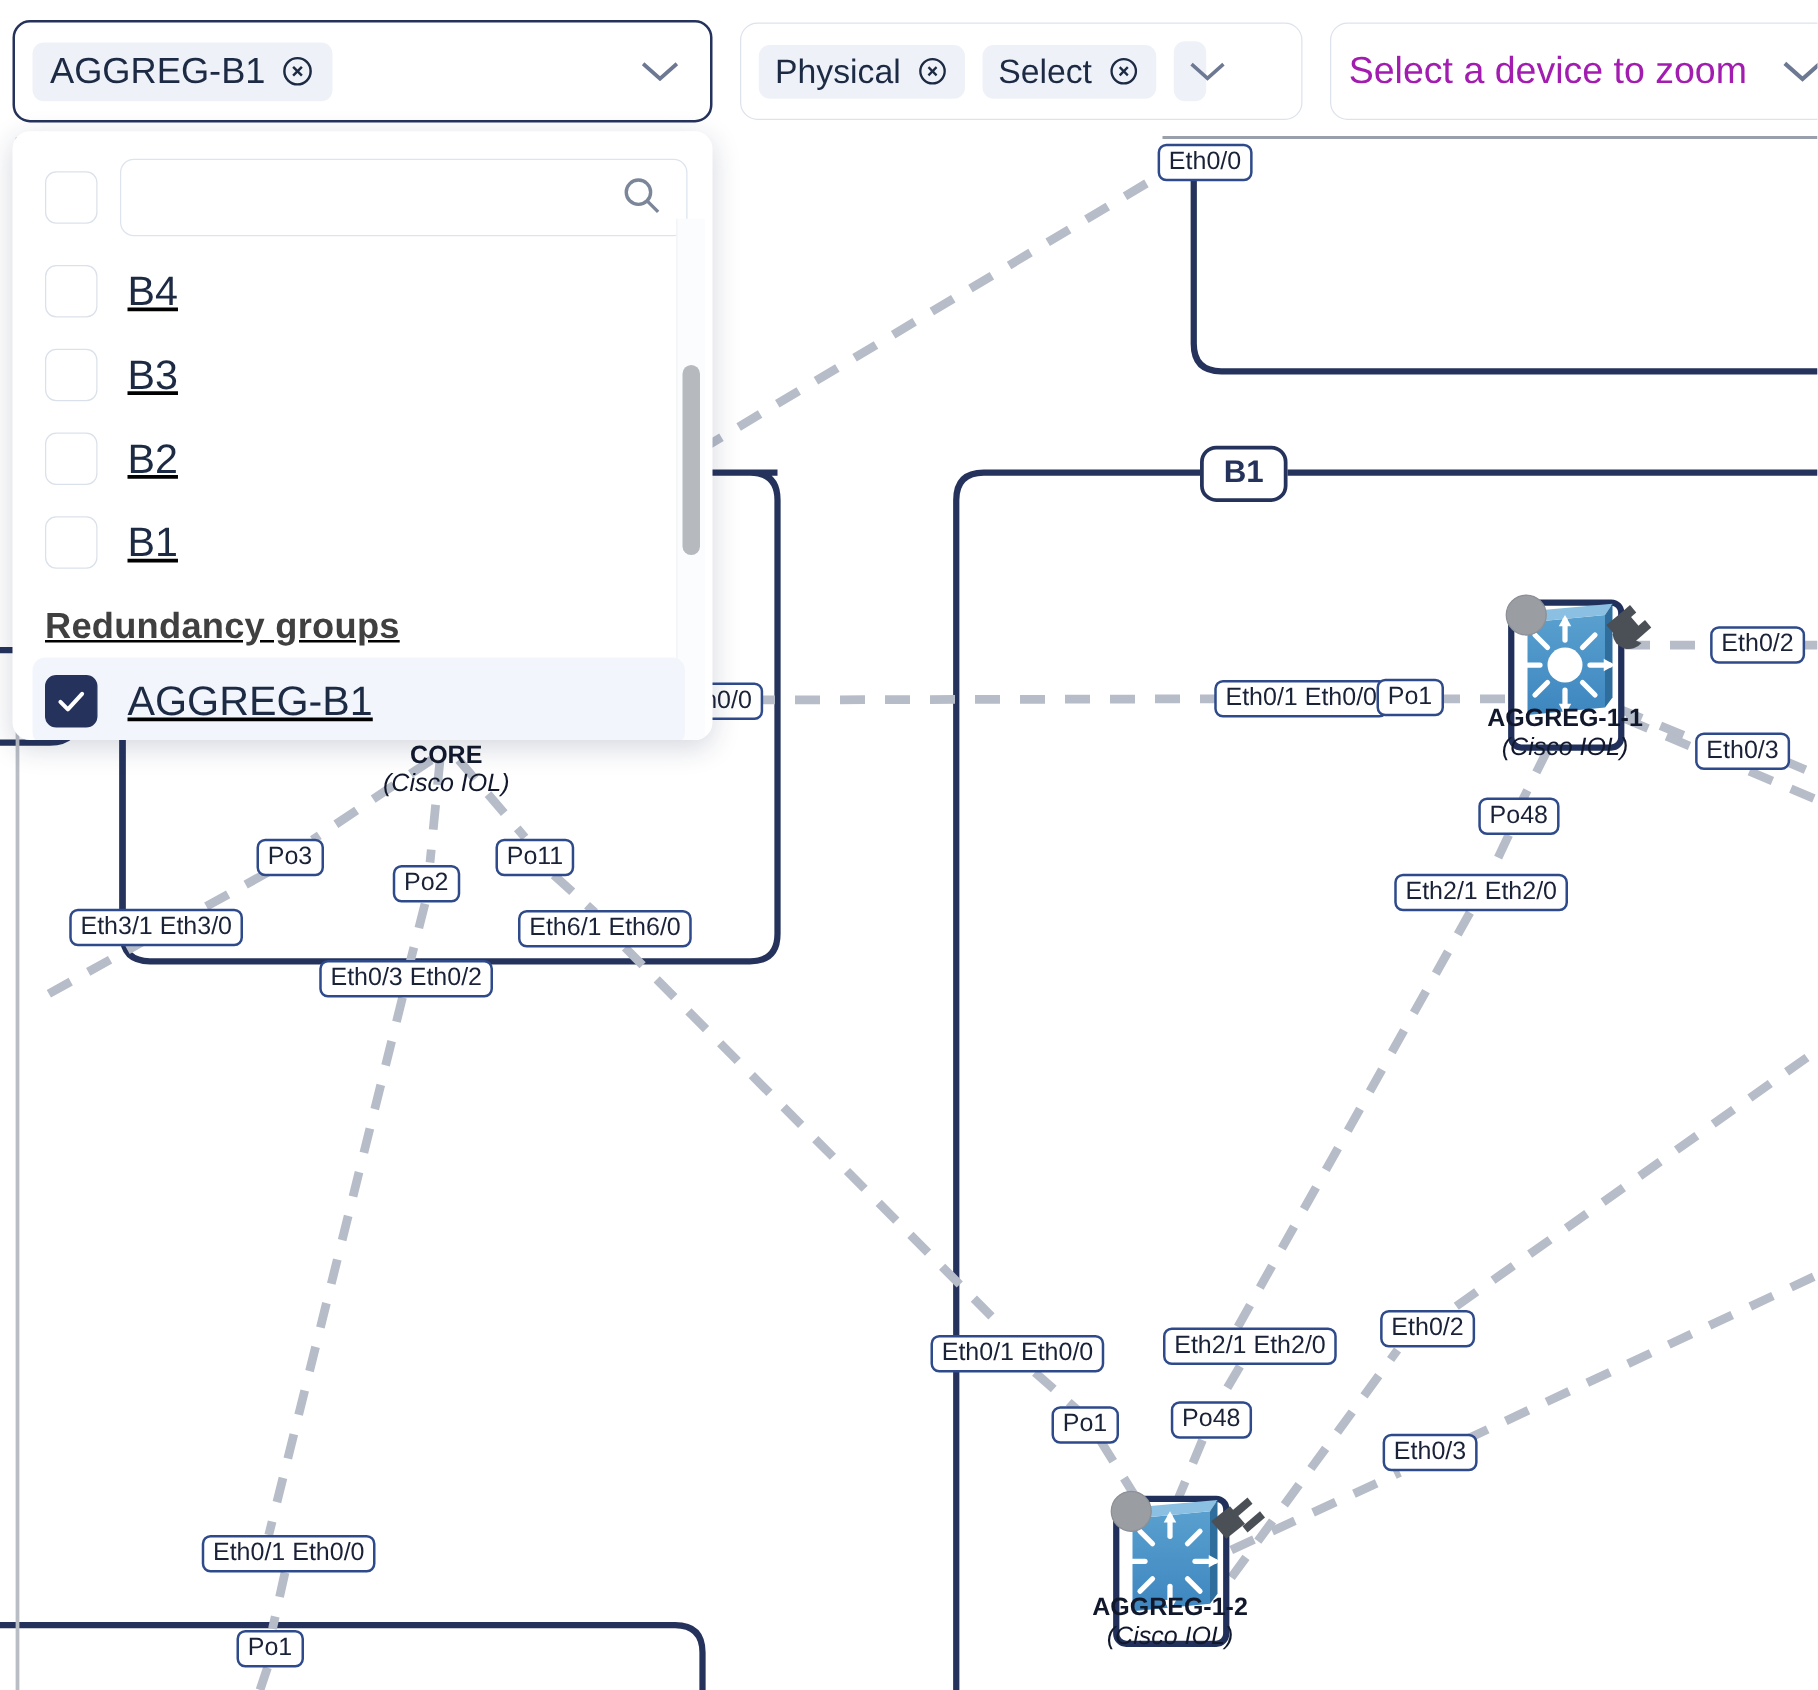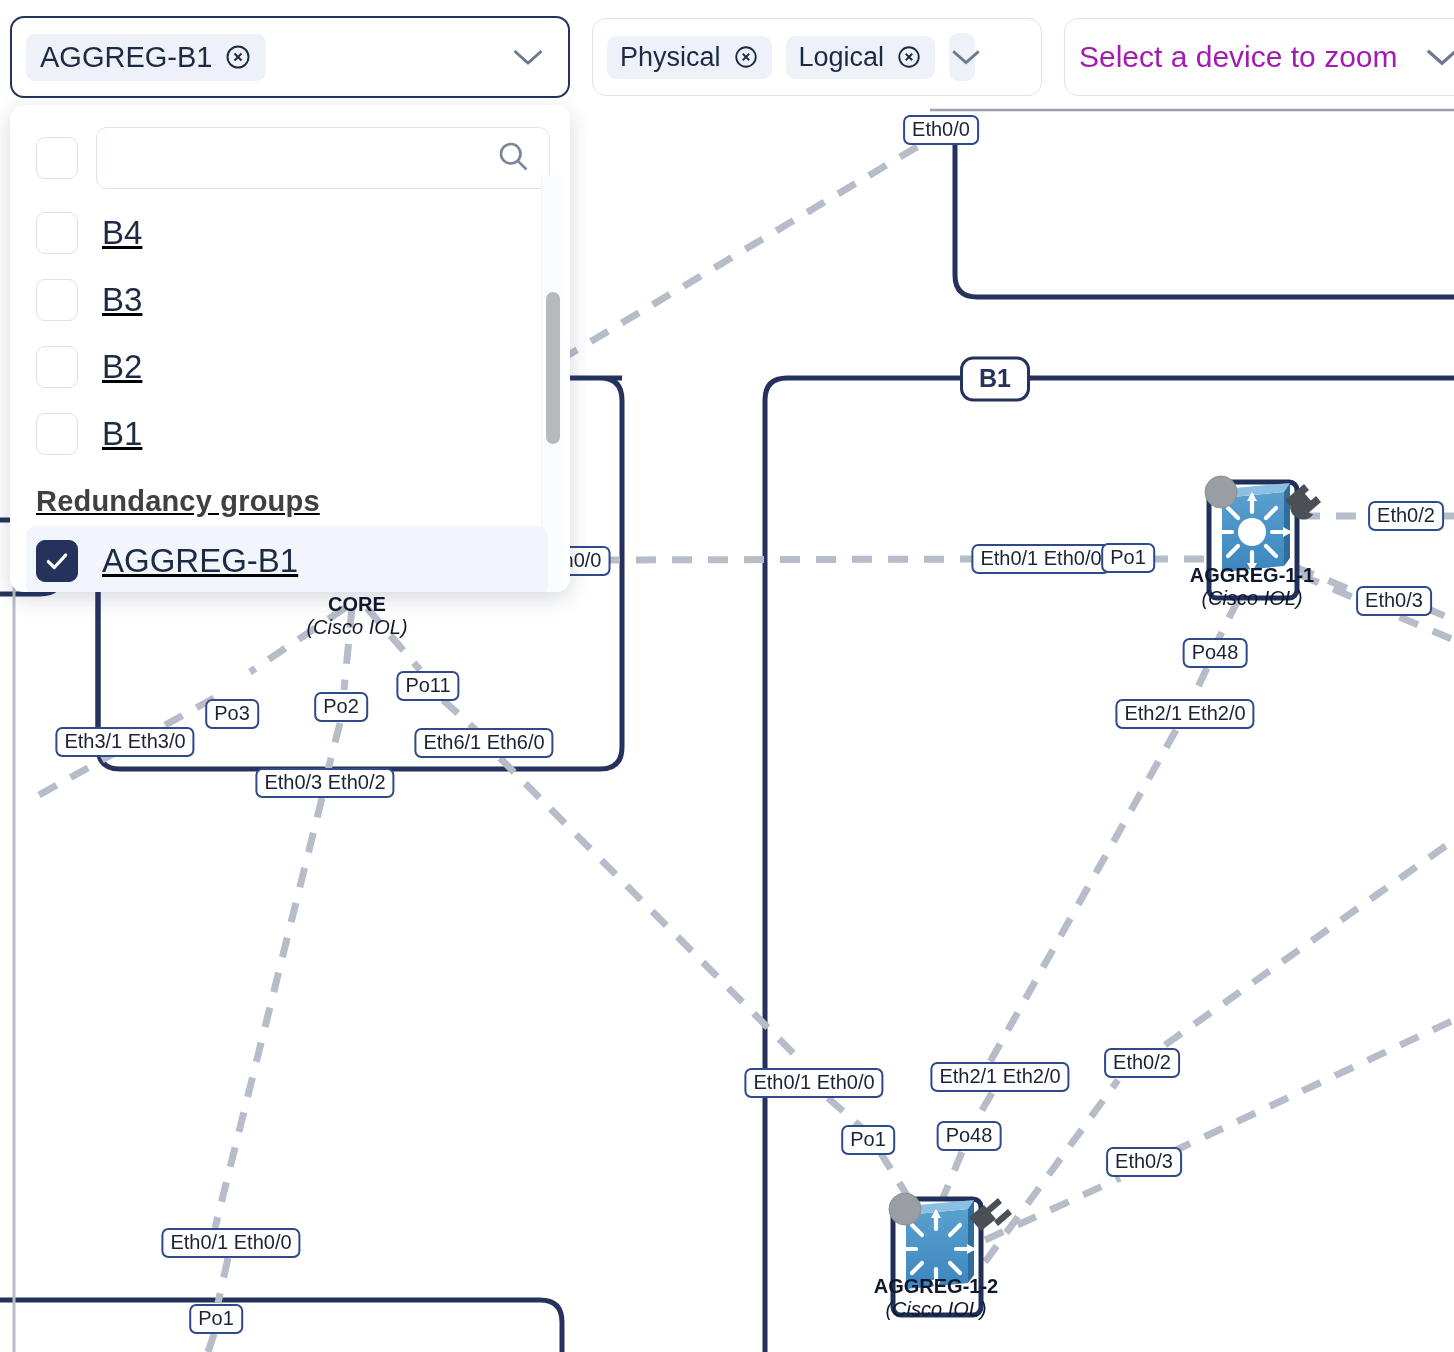--- a/index.html
+++ b/index.html
@@ -291,29 +291,29 @@
     <span>AGGREG-1-2</span><br>
     <span class="sub">(Cisco IOL)</span>
   </div>
   <div class="devname" style="left:357px;top:593px;">
     <span>CORE</span><br>
     <span class="sub">(Cisco IOL)</span>
   </div>
 
   <div class="glabel" style="left:995px;top:379px;">B1</div>
 
-  <div class="nlabel" style="left:941px;top:130px;">Eth0/0</div>
+  <div class="nlabel" style="left:964px;top:130px;">Eth0/0</div>
   <div class="nlabel" style="left:1406px;top:516px;">Eth0/2</div>
   <div class="nlabel" style="left:1394px;top:601px;">Eth0/3</div>
   <div class="nlabel" style="left:1041px;top:559px;">Eth0/1 Eth0/0</div>
   <div class="nlabel" style="left:1128px;top:558px;">Po1</div>
   <div class="nlabel" style="left:582px;top:561px;">h0/0</div>
   <div class="nlabel" style="left:1215px;top:653px;">Po48</div>
   <div class="nlabel" style="left:1185px;top:714px;">Eth2/1 Eth2/0</div>
-  <div class="nlabel" style="left:232px;top:714px;">Po3</div>
+  <div class="nlabel" style="left:232px;top:686px;">Po3</div>
   <div class="nlabel" style="left:341px;top:707px;">Po2</div>
   <div class="nlabel" style="left:428px;top:686px;">Po11</div>
   <div class="nlabel" style="left:125px;top:742px;">Eth3/1 Eth3/0</div>
   <div class="nlabel" style="left:484px;top:743px;">Eth6/1 Eth6/0</div>
   <div class="nlabel" style="left:325px;top:783px;">Eth0/3 Eth0/2</div>
   <div class="nlabel" style="left:814px;top:1083px;">Eth0/1 Eth0/0</div>
   <div class="nlabel" style="left:1000px;top:1077px;">Eth2/1 Eth2/0</div>
   <div class="nlabel" style="left:1142px;top:1063px;">Eth0/2</div>
   <div class="nlabel" style="left:868px;top:1140px;">Po1</div>
   <div class="nlabel" style="left:969px;top:1136px;">Po48</div>
@@ -347,21 +347,21 @@
           <span>Physical</span>
           <span class="x">
             <svg width="26" height="26" viewBox="0 0 24 24" fill="none" stroke="#1d2a44" stroke-width="1.7">
               <circle cx="12" cy="12" r="9"></circle>
                 <line x1="9" y1="9" x2="15" y2="15"></line>
                 <line x1="15" y1="9" x2="9" y2="15"></line>
             </svg>
           </span>
         </span>
         <span class="chip chip-sm">
-          <span>Logical</span>
+          <span>Select</span>
           <span class="x">
             <svg width="26" height="26" viewBox="0 0 24 24" fill="none" stroke="#1d2a44" stroke-width="1.7">
               <circle cx="12" cy="12" r="9"></circle>
                 <line x1="9" y1="9" x2="15" y2="15"></line>
                 <line x1="15" y1="9" x2="9" y2="15"></line>
             </svg>
           </span>
         </span>
         <span style="display:inline-block;width:26px;height:48px;background:#eef2f8;border-radius:9px;"></span>
       </span>

